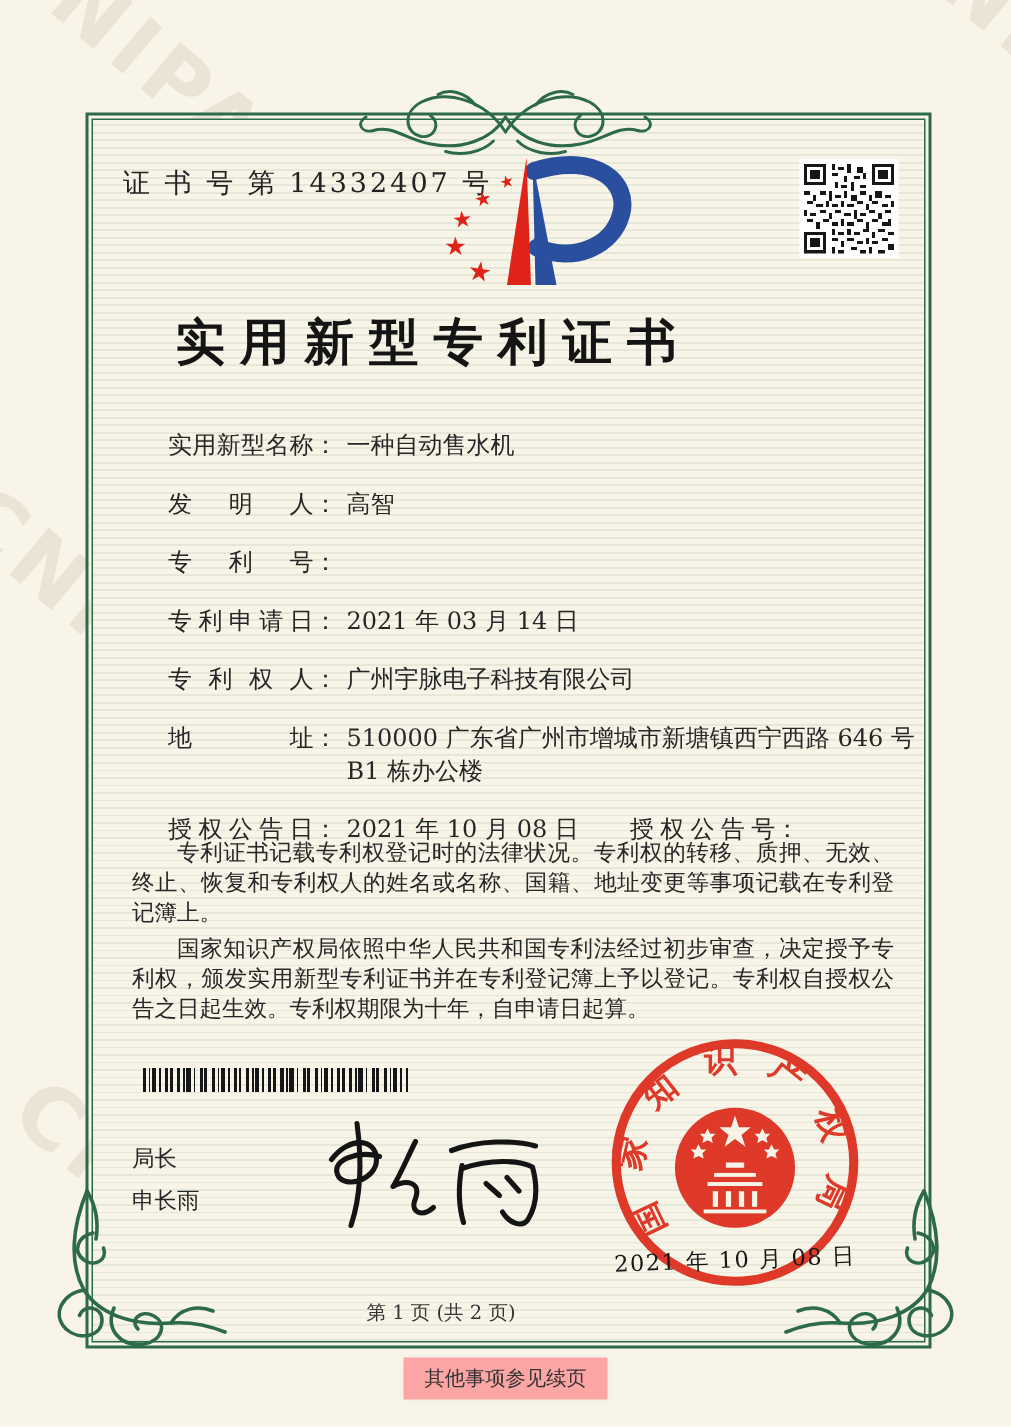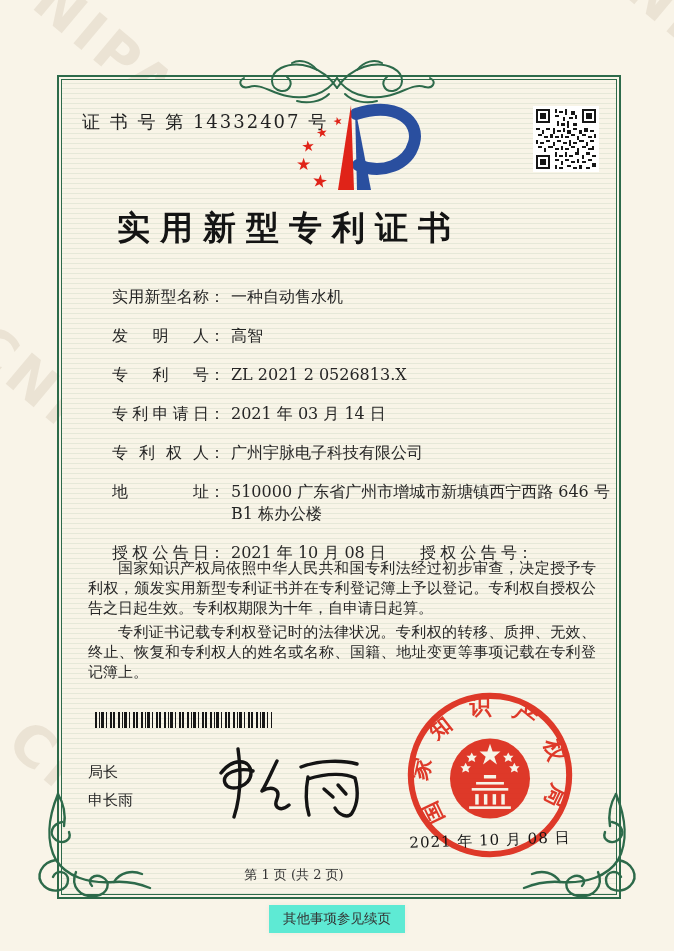--- a/index.html
+++ b/index.html
@@ -53,21 +53,21 @@
   .signer{position:absolute; left:88px; top:758px; font-size:15px; line-height:28px;}
   .signature{position:absolute; left:205px; top:740px; width:160px; height:82px;}
   .seal{position:absolute; left:403px; top:688px; width:174px; height:174px; opacity:.93;}
   .seal-date{
     position:absolute; left:403px; top:831px; width:174px; text-align:center;
     font-size:15px; letter-spacing:1px; color:#161616; transform:rotate(-2deg);
   }
   .page-indicator{position:absolute; left:57px; top:866px; width:474px; text-align:center; font-size:13px; color:#333;}
   .note-wrap{position:absolute; left:0; top:905px; width:674px; text-align:center;}
   .note{
-    display:inline-block; background:#5eead4; padding:5px 14px; font-size:13.5px; color:#333;
+    display:inline-block; background:#fca5a5; padding:5px 14px; font-size:13.5px; color:#333;
     box-shadow:0 0 6px rgba(0,0,0,.05);
   }
   .ornament-top{position:absolute; left:227px; top:48px; width:220px; height:60px;}
   .flourish{position:absolute; width:130px; height:110px;}
   .flourish.bl{left:22px; top:792px;}
   .flourish.br{left:522px; top:792px; transform:scaleX(-1);}
 </style>
 </head>
 <body>
 
@@ -158,21 +158,20 @@
       <span class="fvalue">一种自动售水机</span>
     </div>
     <div class="frow">
       <span class="flabel">发明人</span>
         <span class="colon">：</span>
       <span class="fvalue">高智</span>
     </div>
     <div class="frow">
       <span class="flabel">专利号</span>
         <span class="colon">：</span>
-      <span class="fvalue">ZL 2021 2 0526813.X</span>
     </div>
     <div class="frow">
       <span class="flabel">专利申请日</span>
         <span class="colon">：</span>
       <span class="fvalue">2021 年 03 月 14 日</span>
     </div>
     <div class="frow">
       <span class="flabel">专利权人</span>
         <span class="colon">：</span>
       <span class="fvalue">广州宇脉电子科技有限公司</span>
@@ -187,22 +186,22 @@
         <span class="colon">：</span>
       <span class="fvalue">2021 年 10 月 08 日</span>
       <span class="grant-group">
         <span class="flabel">授权公告号</span>
           <span class="colon">：</span>
       </span>
     </div>
   </div>
 
   <div class="paras">
+    <p>专利证书记载专利权登记时的法律状况。专利权的转移、质押、无效、终止、恢复和专利权人的姓名或名称、国籍、地址变更等事项记载在专利登记簿上。</p>
     <p>国家知识产权局依照中华人民共和国专利法经过初步审查，决定授予专利权，颁发实用新型专利证书并在专利登记簿上予以登记。专利权自授权公告之日起生效。专利权期限为十年，自申请日起算。</p>
-    <p>专利证书记载专利权登记时的法律状况。专利权的转移、质押、无效、终止、恢复和专利权人的姓名或名称、国籍、地址变更等事项记载在专利登记簿上。</p>
   </div>
 
   <div class="barcode"></div>
 
   <div class="signer">
     <div>局长</div>
     <div>申长雨</div>
   </div>
 
   <svg class="signature" viewBox="0 0 160 80">

